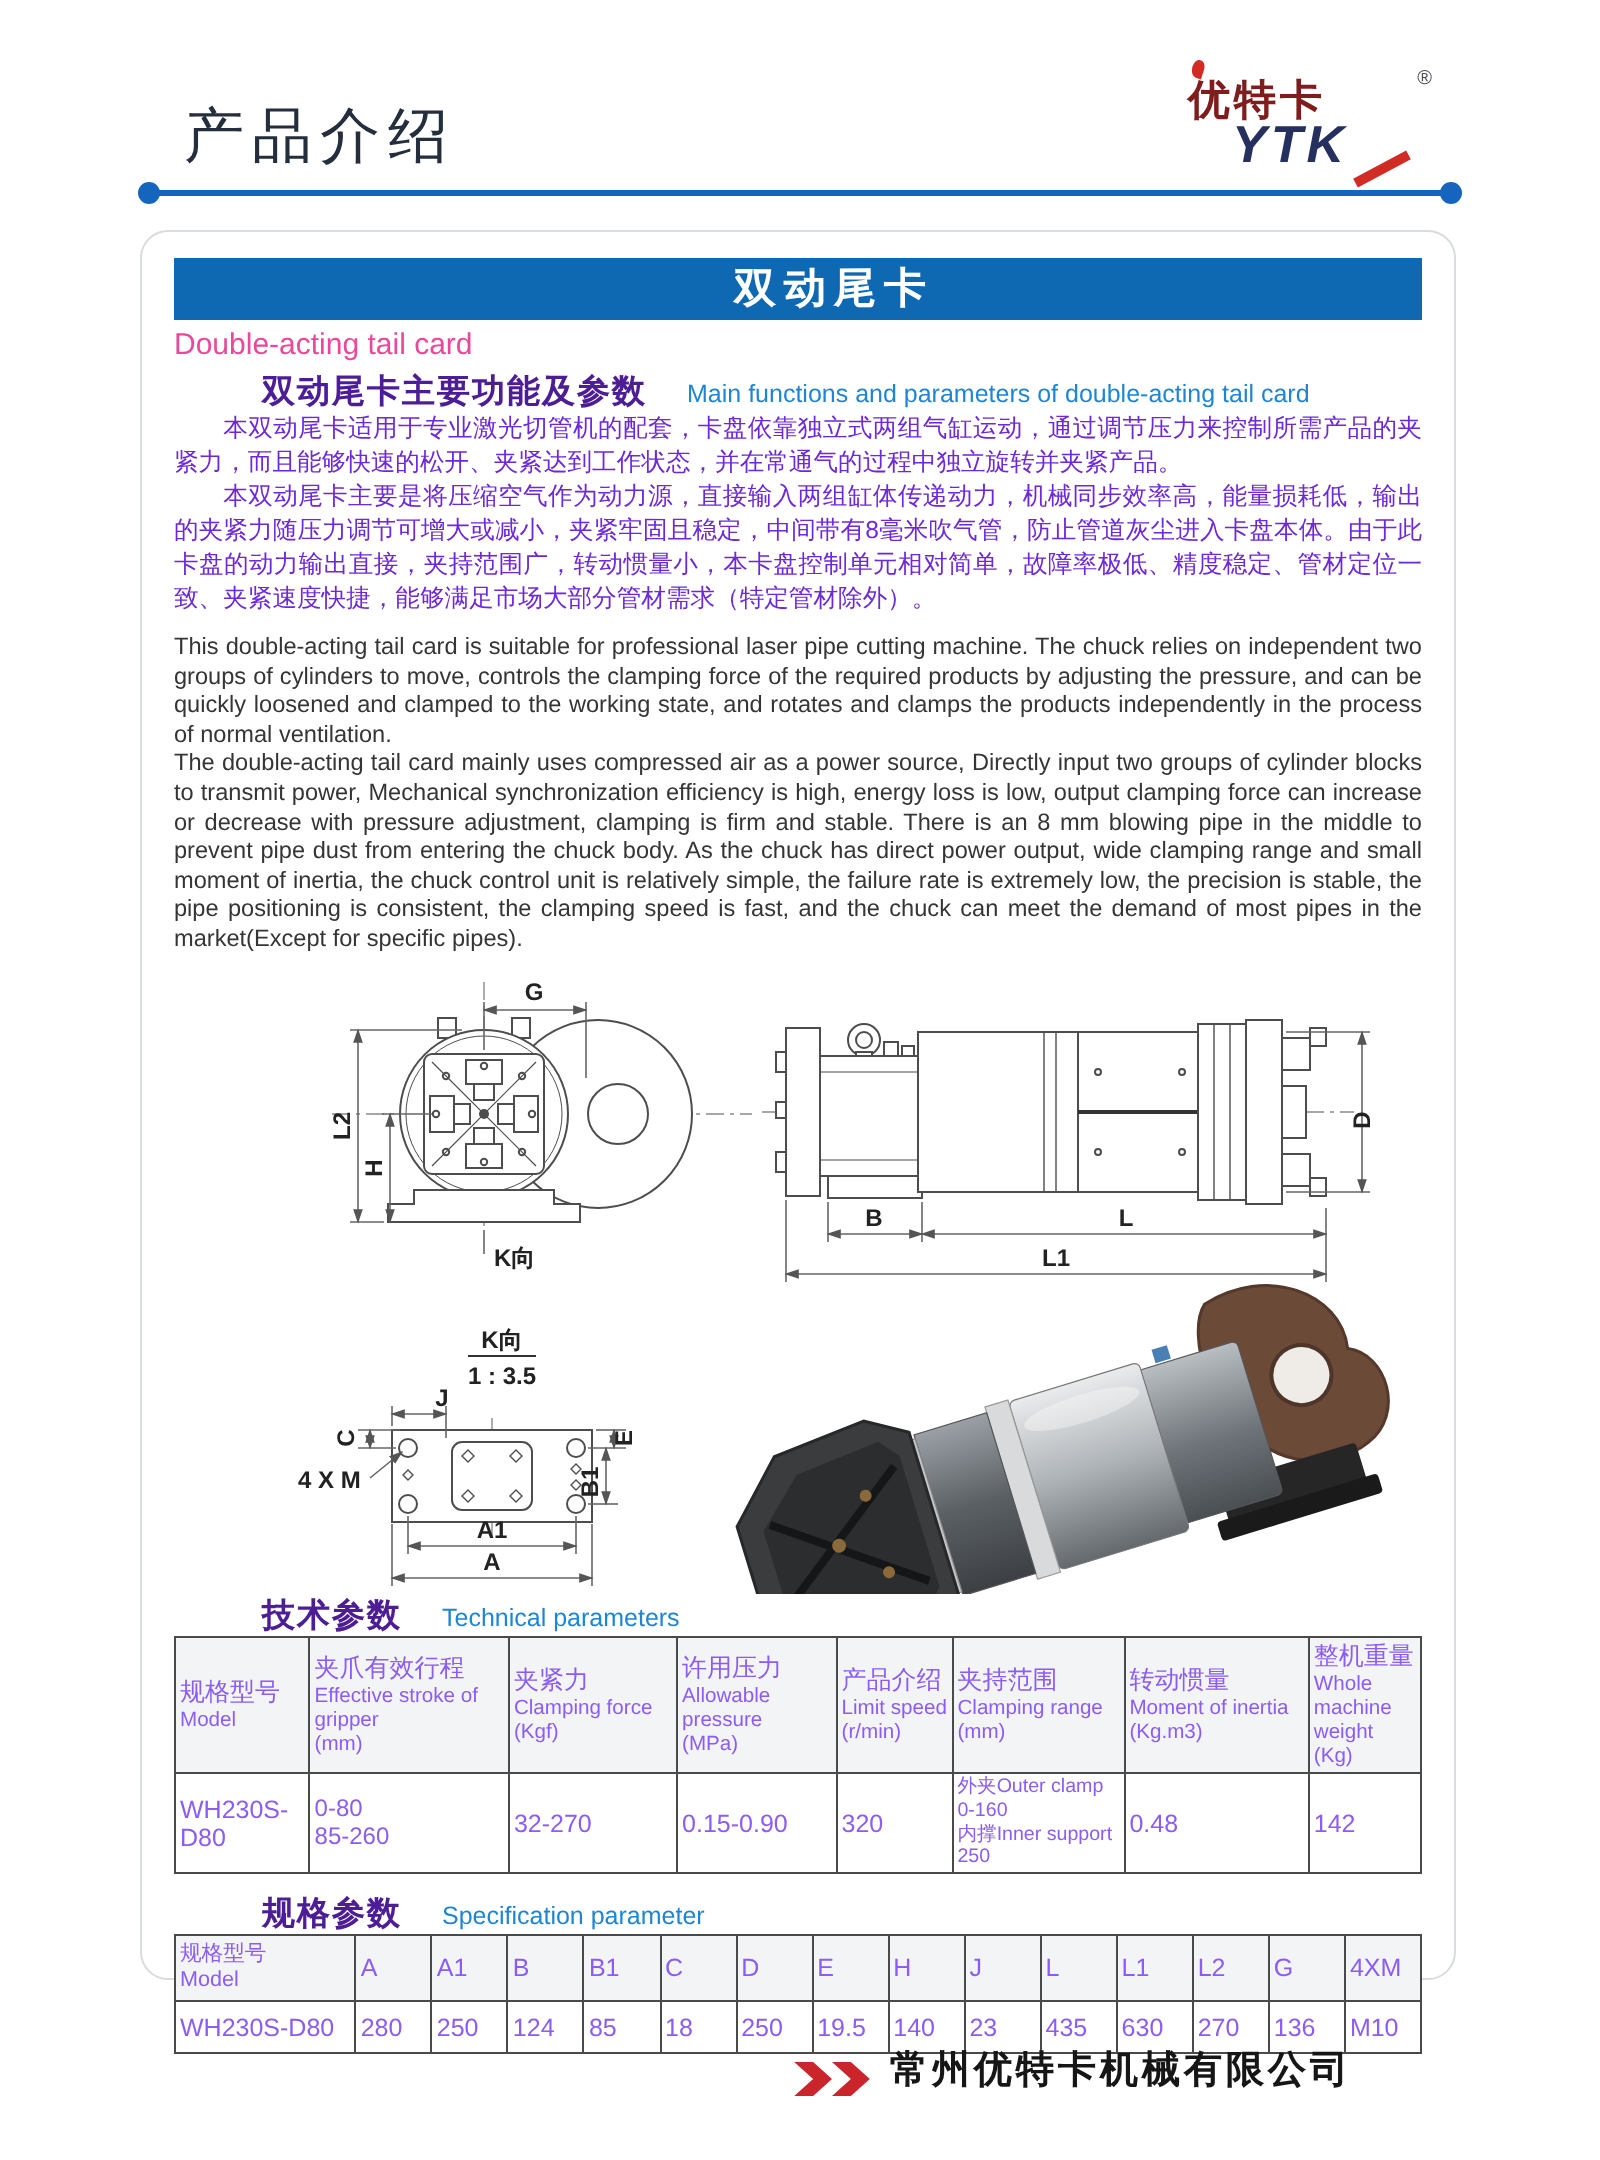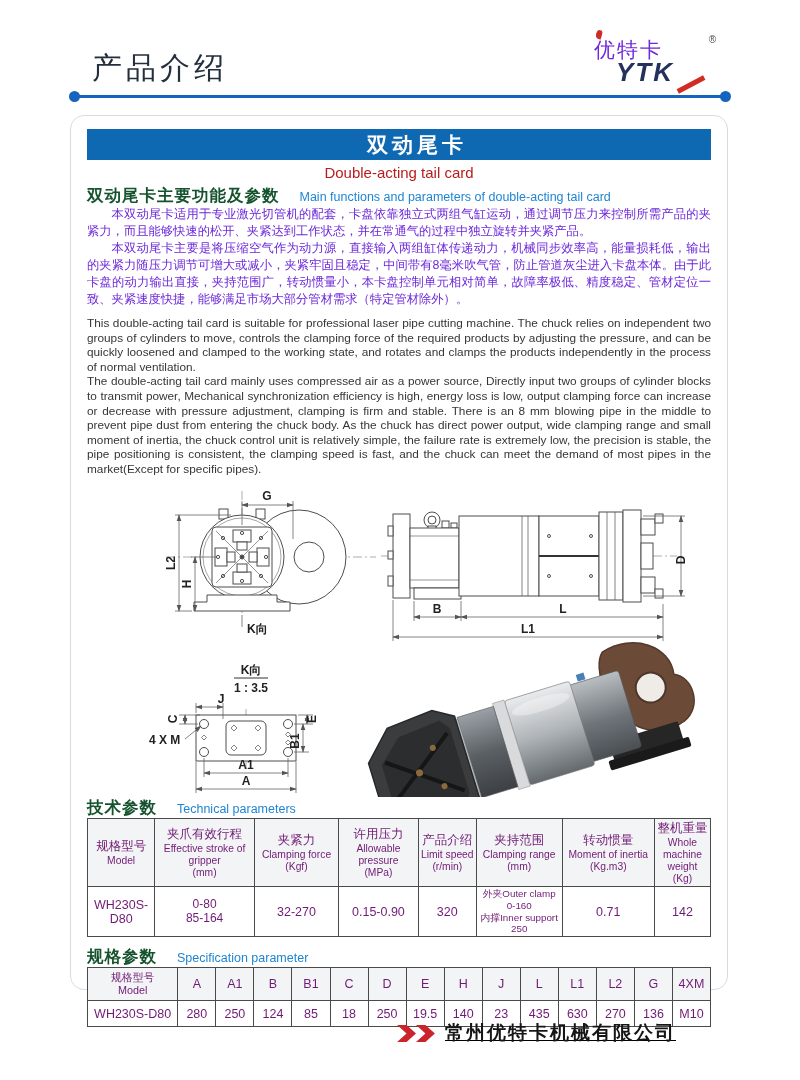--- a/index.html
+++ b/index.html
@@ -3,70 +3,70 @@
 <meta charset="utf-8">
 <style>
   * { margin:0; padding:0; box-sizing:border-box; }
   html,body { width:800px; background:#fff; font-family:"Liberation Sans", sans-serif; }
   .page { position:relative; width:800px; height:1080px; background:#fff; overflow:hidden; }
 
   
   .page-title { position:absolute; left:92px; top:48px; font-size:30px; letter-spacing:4px;
     color:#242e3c; font-weight:400; }
   .logo { position:absolute; left:594px; top:36px; width:120px; height:56px; }
-  .logo-cn { font-size:21px; font-weight:normal; color:#6d28d9; letter-spacing:2px; position:relative; }
+  .logo-cn { font-size:21px; font-weight:bold; color:#7f1d1d; letter-spacing:2px; position:relative; }
   .logo-tick { position:absolute; left:2px; top:-6px; width:6px; height:9px; background:#d02c24;
     border-radius:50% 50% 0 60%; transform:rotate(18deg); }
   .logo-en { font-size:26px; font-weight:bold; font-style:italic; color:#25305f;
     letter-spacing:2px; margin:-7px 0 0 22px; position:relative; }
   .logo-slash { position:absolute; right:8px; top:46px; width:30px; height:5px; background:#d02c24;
     transform:rotate(-28deg); }
   .logo-reg { position:absolute; right:-2px; top:-2px; font-size:10px; color:#4a4a55; }
   .h-rule { position:absolute; top:95px; left:72px; width:656px; height:3px; background:#1565bf; }
   .h-rule .dot { position:absolute; top:-4px; width:11px; height:11px; border-radius:50%; background:#1565bf; }
   .h-rule .dl { left:-3px; } .h-rule .dr { right:-3px; }
 
   
   .card { position:absolute; left:70px; top:115px; width:658px; height:875px; background:#fff;
     border:1px solid #d9dcde; border-radius:14px; padding:13px 16px 0; }
   .title-bar { height:31px; background:#0f68b2; color:#fff; font-size:21px; font-weight:bold;
     text-align:center; line-height:31px; letter-spacing:4px;padding-left:36px; }
-  .title-en { text-align:center; color:#b91c1c; font-size:15px; margin:4px 0 3px; height:18px; }
+  .title-en { text-align:left; color:#ec4899; font-size:15px; margin:4px 0 3px; height:18px; }
   .sec-head { height:21px; white-space:nowrap; }
-  .sec-head .cn { color:#14532d; font-size:16.5px; font-weight:bold; letter-spacing:1px; }
+  .sec-head .cn { color:#4c1d95; font-size:16.5px; font-weight:bold; letter-spacing:1px;margin-left:44px; }
   .sec-head .en { color:#1e85d4; font-size:12.5px; margin-left:20px; }
   .cn-para { font-size:12.3px; line-height:17px; text-align:justify; text-indent:2em; color:#6d28d9; }
   .en-para { font-size:11.8px; line-height:14.6px; text-align:justify; color:#353535; }
   .en-block { margin-top:8px; }
 
   
   .drawings { height:316px; margin-top:4px; }
   svg text { font-family:"Liberation Sans", sans-serif; fill:#222; }
   .dimtxt { font-size:12px; font-weight:bold; }
   .viewtxt { font-size:12px; font-weight:bold; }
 
   
   table { border-collapse:collapse; width:100%; table-layout:fixed; }
-  th,td { border:1px solid #4a4a4a; text-align:center; vertical-align:middle; padding:1px 2px;
-    color:#701a75; overflow:hidden; }
+  th,td { border:1px solid #4a4a4a; text-align:left; vertical-align:middle; padding:1px 2px;
+    color:#8b5cf6; overflow:hidden; }
   thead th { background:#f3f4f6; font-weight:400; }
   .tech thead tr { height:54px; } .tech tbody tr { height:30px; }
   .tech .cn { font-size:12.5px; } .tech .en { font-size:10.3px; line-height:1.18; }
   .tech td { font-size:12.5px; }
   .tech .two-line div { font-size:12px; line-height:1.15; }
   .tech .small-cell div { font-size:9.8px; line-height:1.2; }
   .spec thead tr { height:33px; } .spec tbody tr { height:26px; }
   .spec th { font-size:12.5px; font-weight:400; }
   .spec .mh div { font-size:10.8px; line-height:1.2; }
   .spec td { font-size:12.5px; }
   .tbl-gap { height:9px; }
 
   
   .footer { position:absolute; top:1018px; left:0; width:740px; height:30px;
-    display:flex; align-items:center; justify-content:flex-end; padding-right:64px;text-decoration:underline; }
+    display:flex; align-items:flex-end; justify-content:flex-end; padding-right:64px; }
   .chev-wrap { display:inline-block; margin-right:10px; line-height:0; }
   .company { font-size:19px; font-weight:bold; color:#161616; letter-spacing:2px; }
 </style>
 </head>
 <body>
 
 <div class="page">
 
   <div class="page-title">产品介绍</div>
 
@@ -350,30 +350,30 @@
               <div class="en">Whole machine weight</div>
               <div class="en">(Kg)</div>
             </th>
         </tr>
       </thead>
       <tbody>
         <tr>
           <td>WH230S-D80</td>
           <td class="two-line">
               <div>0-80</div>
-              <div>85-164</div>
+              <div>85-260</div>
             </td>
           <td>32-270</td>
           <td>0.15-0.90</td>
           <td>320</td>
           <td class="small-cell">
               <div>外夹Outer clamp 0-160</div>
               <div>内撑Inner support 250</div>
             </td>
-          <td>0.71</td>
+          <td>0.48</td>
           <td>142</td>
         </tr>
       </tbody>
     </table>
 
     <div class="tbl-gap"></div>
 
     <div class="sec-head">
       <span class="cn">规格参数</span><span class="en">Specification parameter</span>
     </div>

